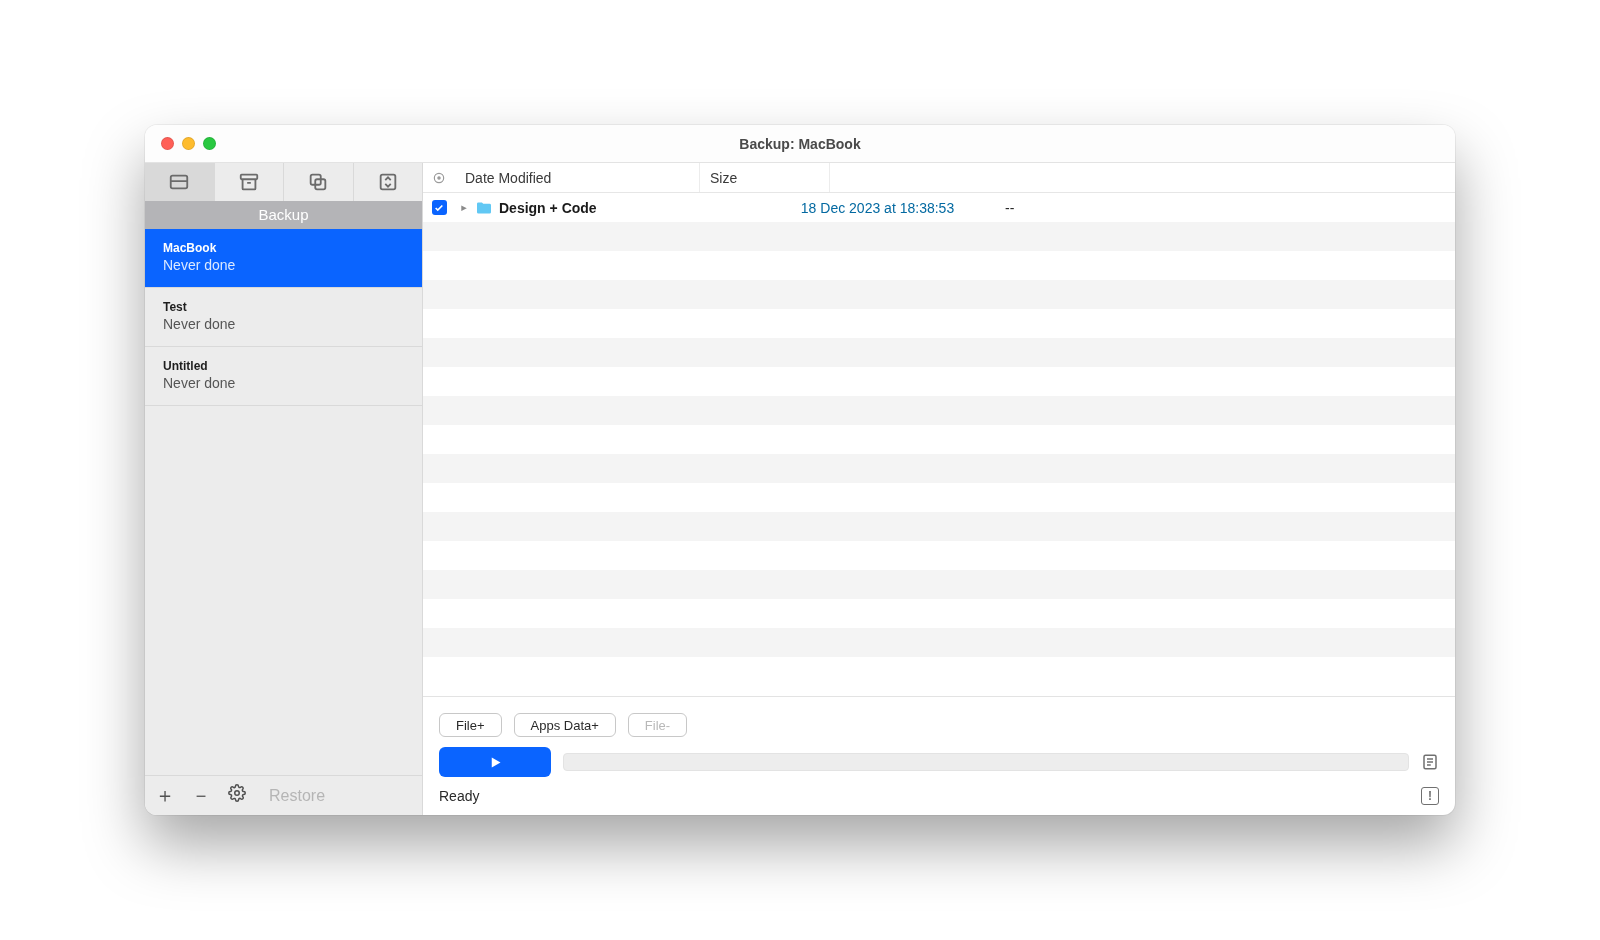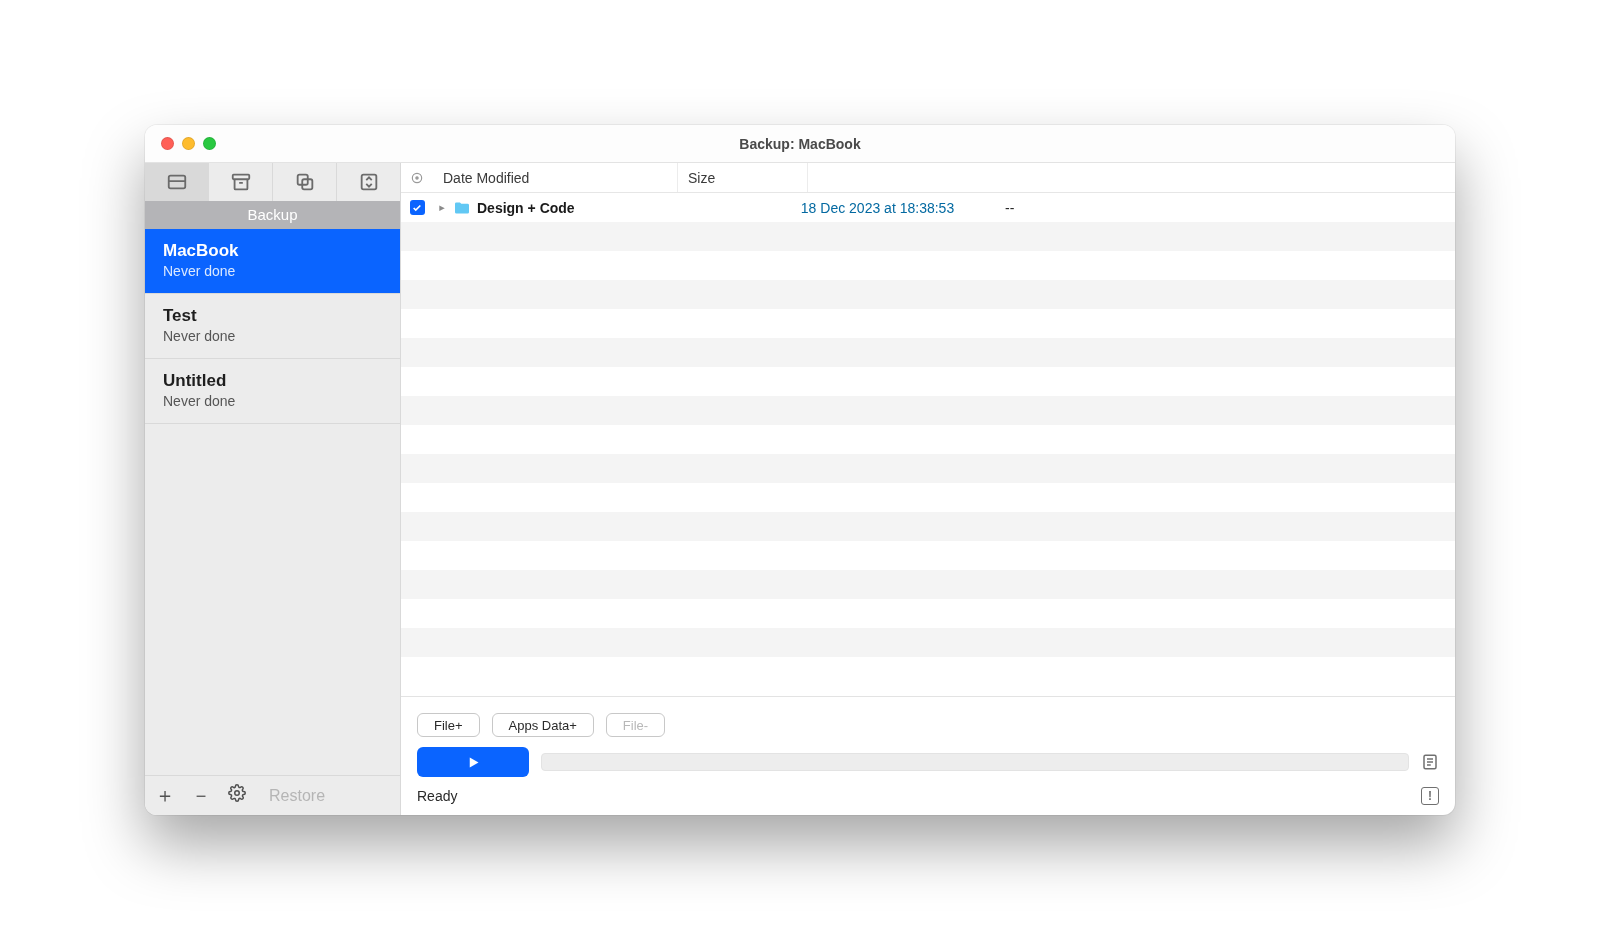--- a/index.html
+++ b/index.html
@@ -52,21 +52,21 @@
     color: #4a4a4a;
     pointer-events: none;
   }
   
   .body {
     flex: 1;
     display: flex;
     min-height: 0;
   }
   .sidebar {
-    width: 256px;
+    width: 278px;
     background: #ececec;
     display: flex;
     flex-direction: column;
     border-right: 1px solid #d9d9d9;
   }
   .toolbar-tabs {
     display: flex;
     height: 38px;
     background: #ececec;
   }
@@ -93,21 +93,21 @@
   .tasks {
     flex: 1;
     overflow-y: auto;
   }
   .task {
     padding: 12px 18px 14px;
     border-bottom: 1px solid #d9d9d9;
     background: #ececec;
     cursor: default;
   }
-  .task .name { font-weight: 700; font-size: 17px; color: #1e1e1e; }
+  .task .name { font-weight: 700; font-size: 12px; color: #1e1e1e; }
   .task .status { font-size: 14px; color: #555; margin-top: 2px; }
   .task.selected { background: #0a64ff; }
   .task.selected .name { color: #fff; }
   .task.selected .status { color: #dbe9ff; }
   .sidebar-footer {
     height: 40px;
     display: flex;
     align-items: center;
     padding: 0 10px;
     gap: 16px;

